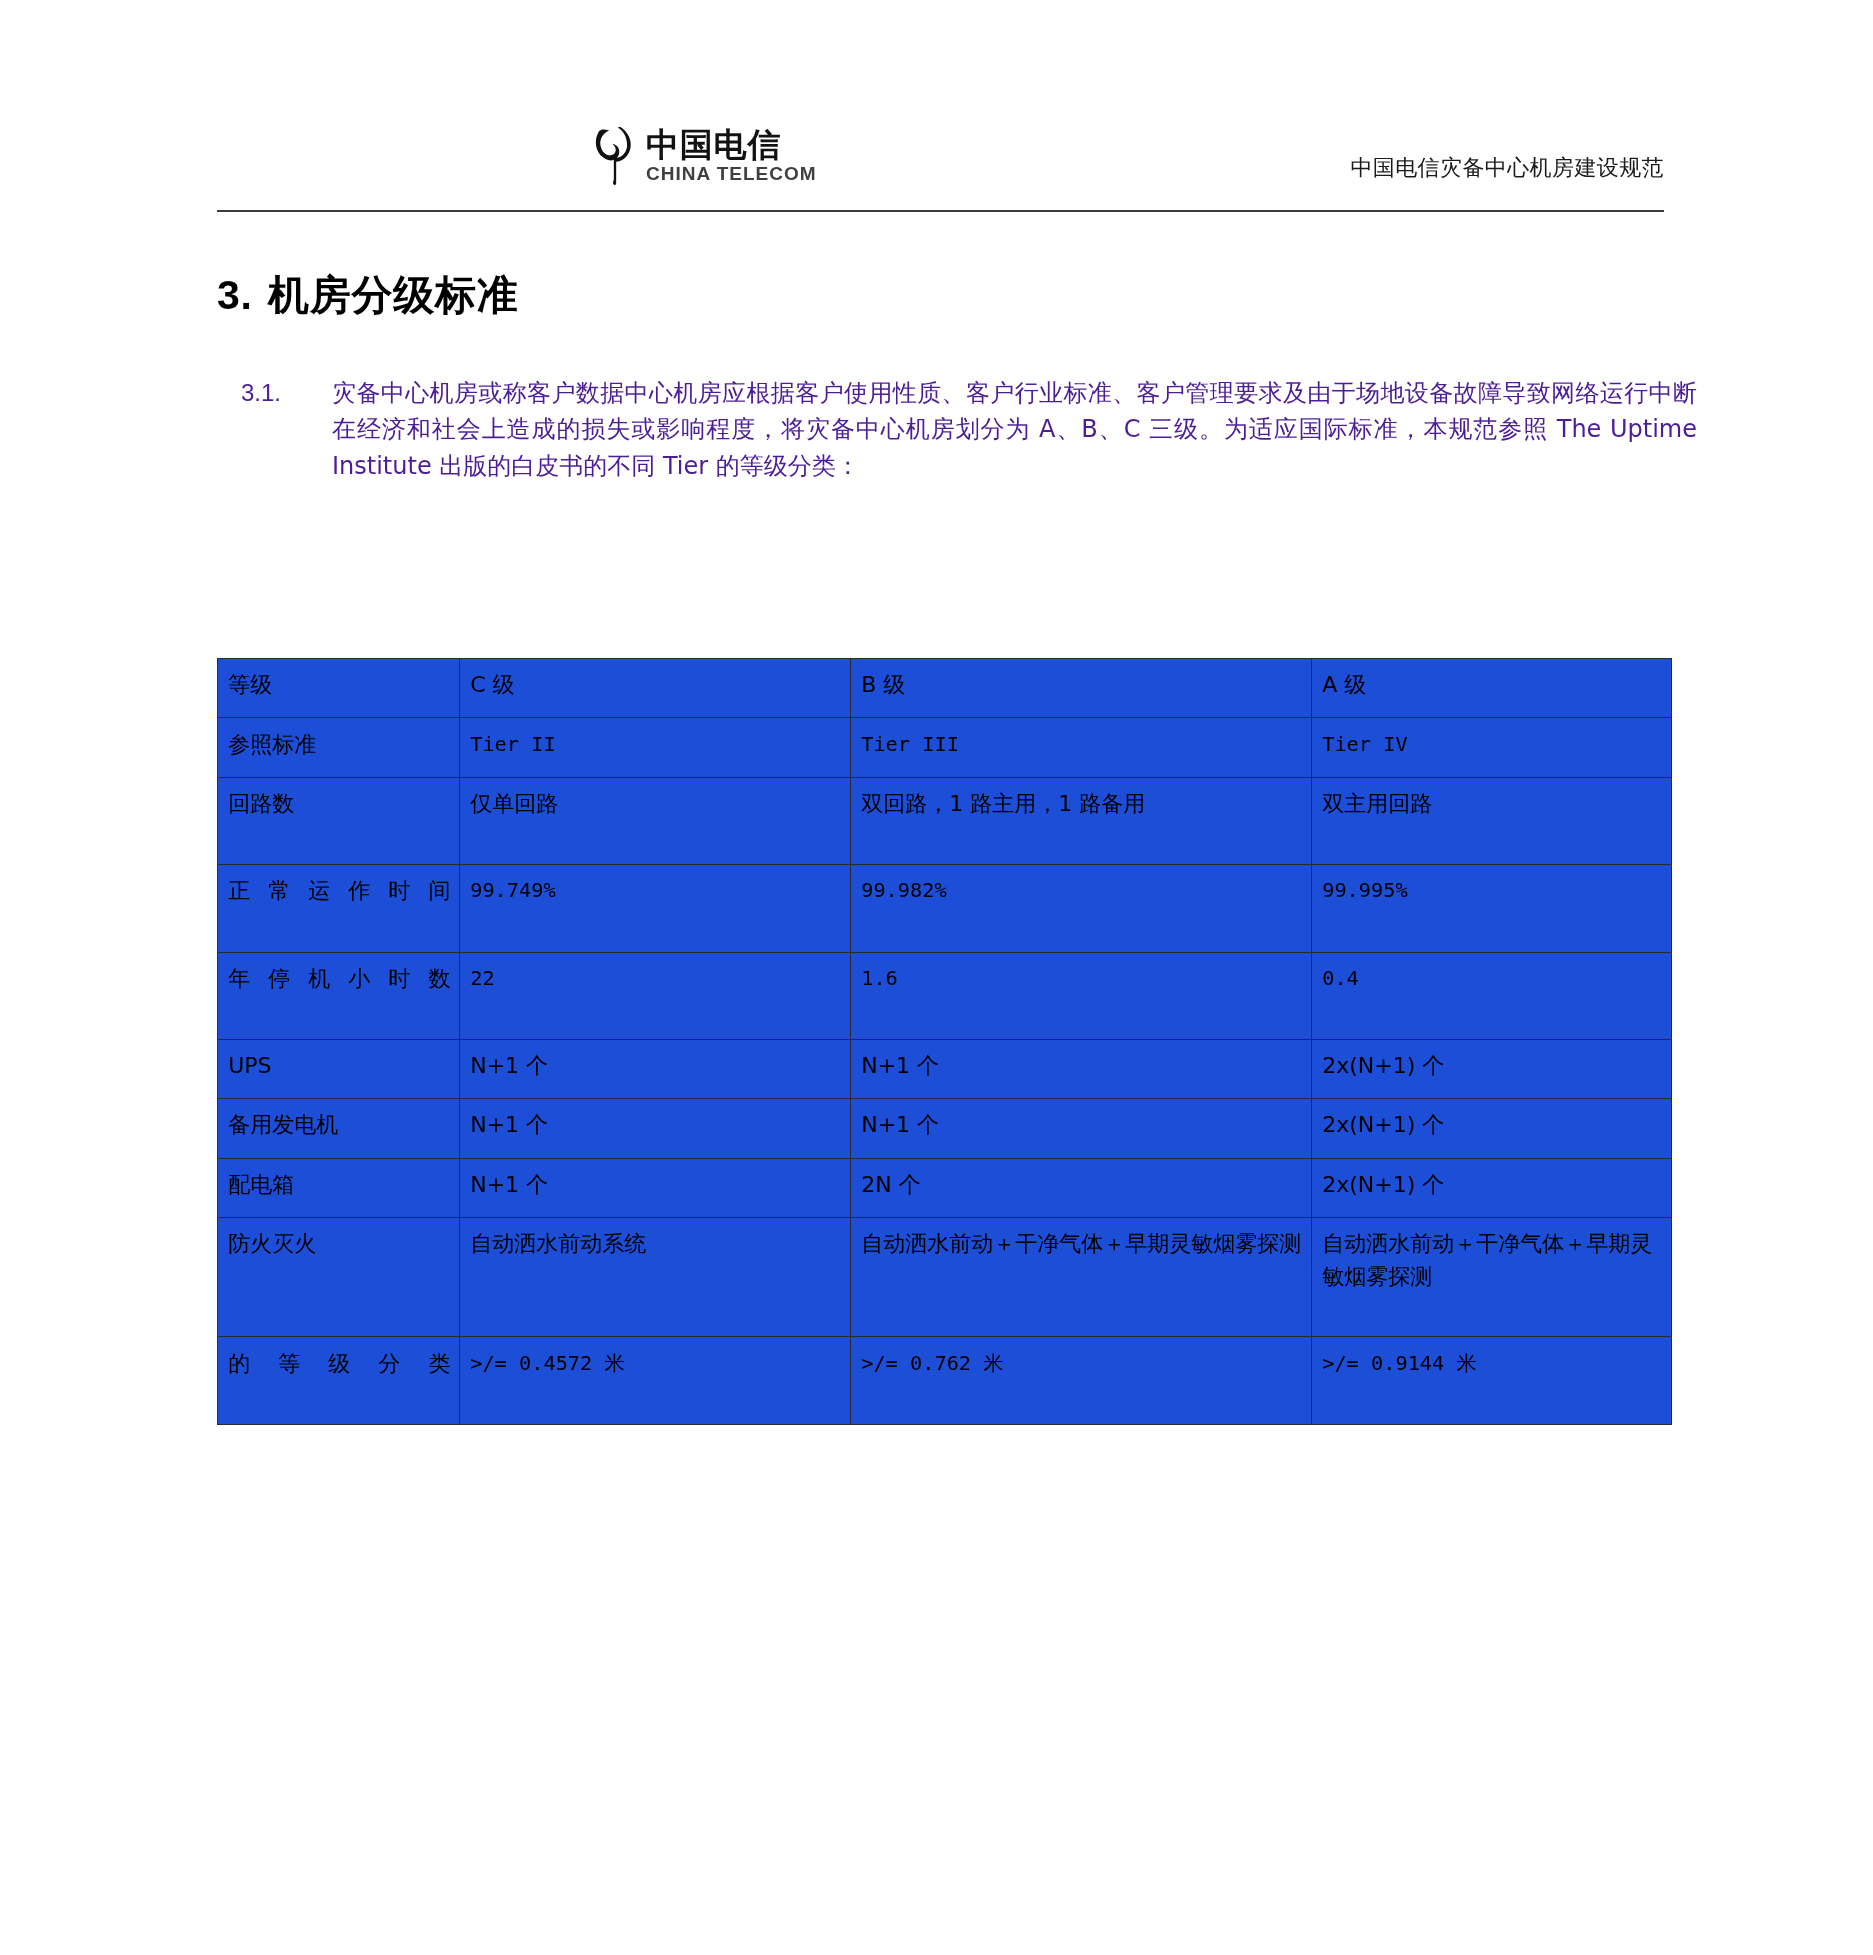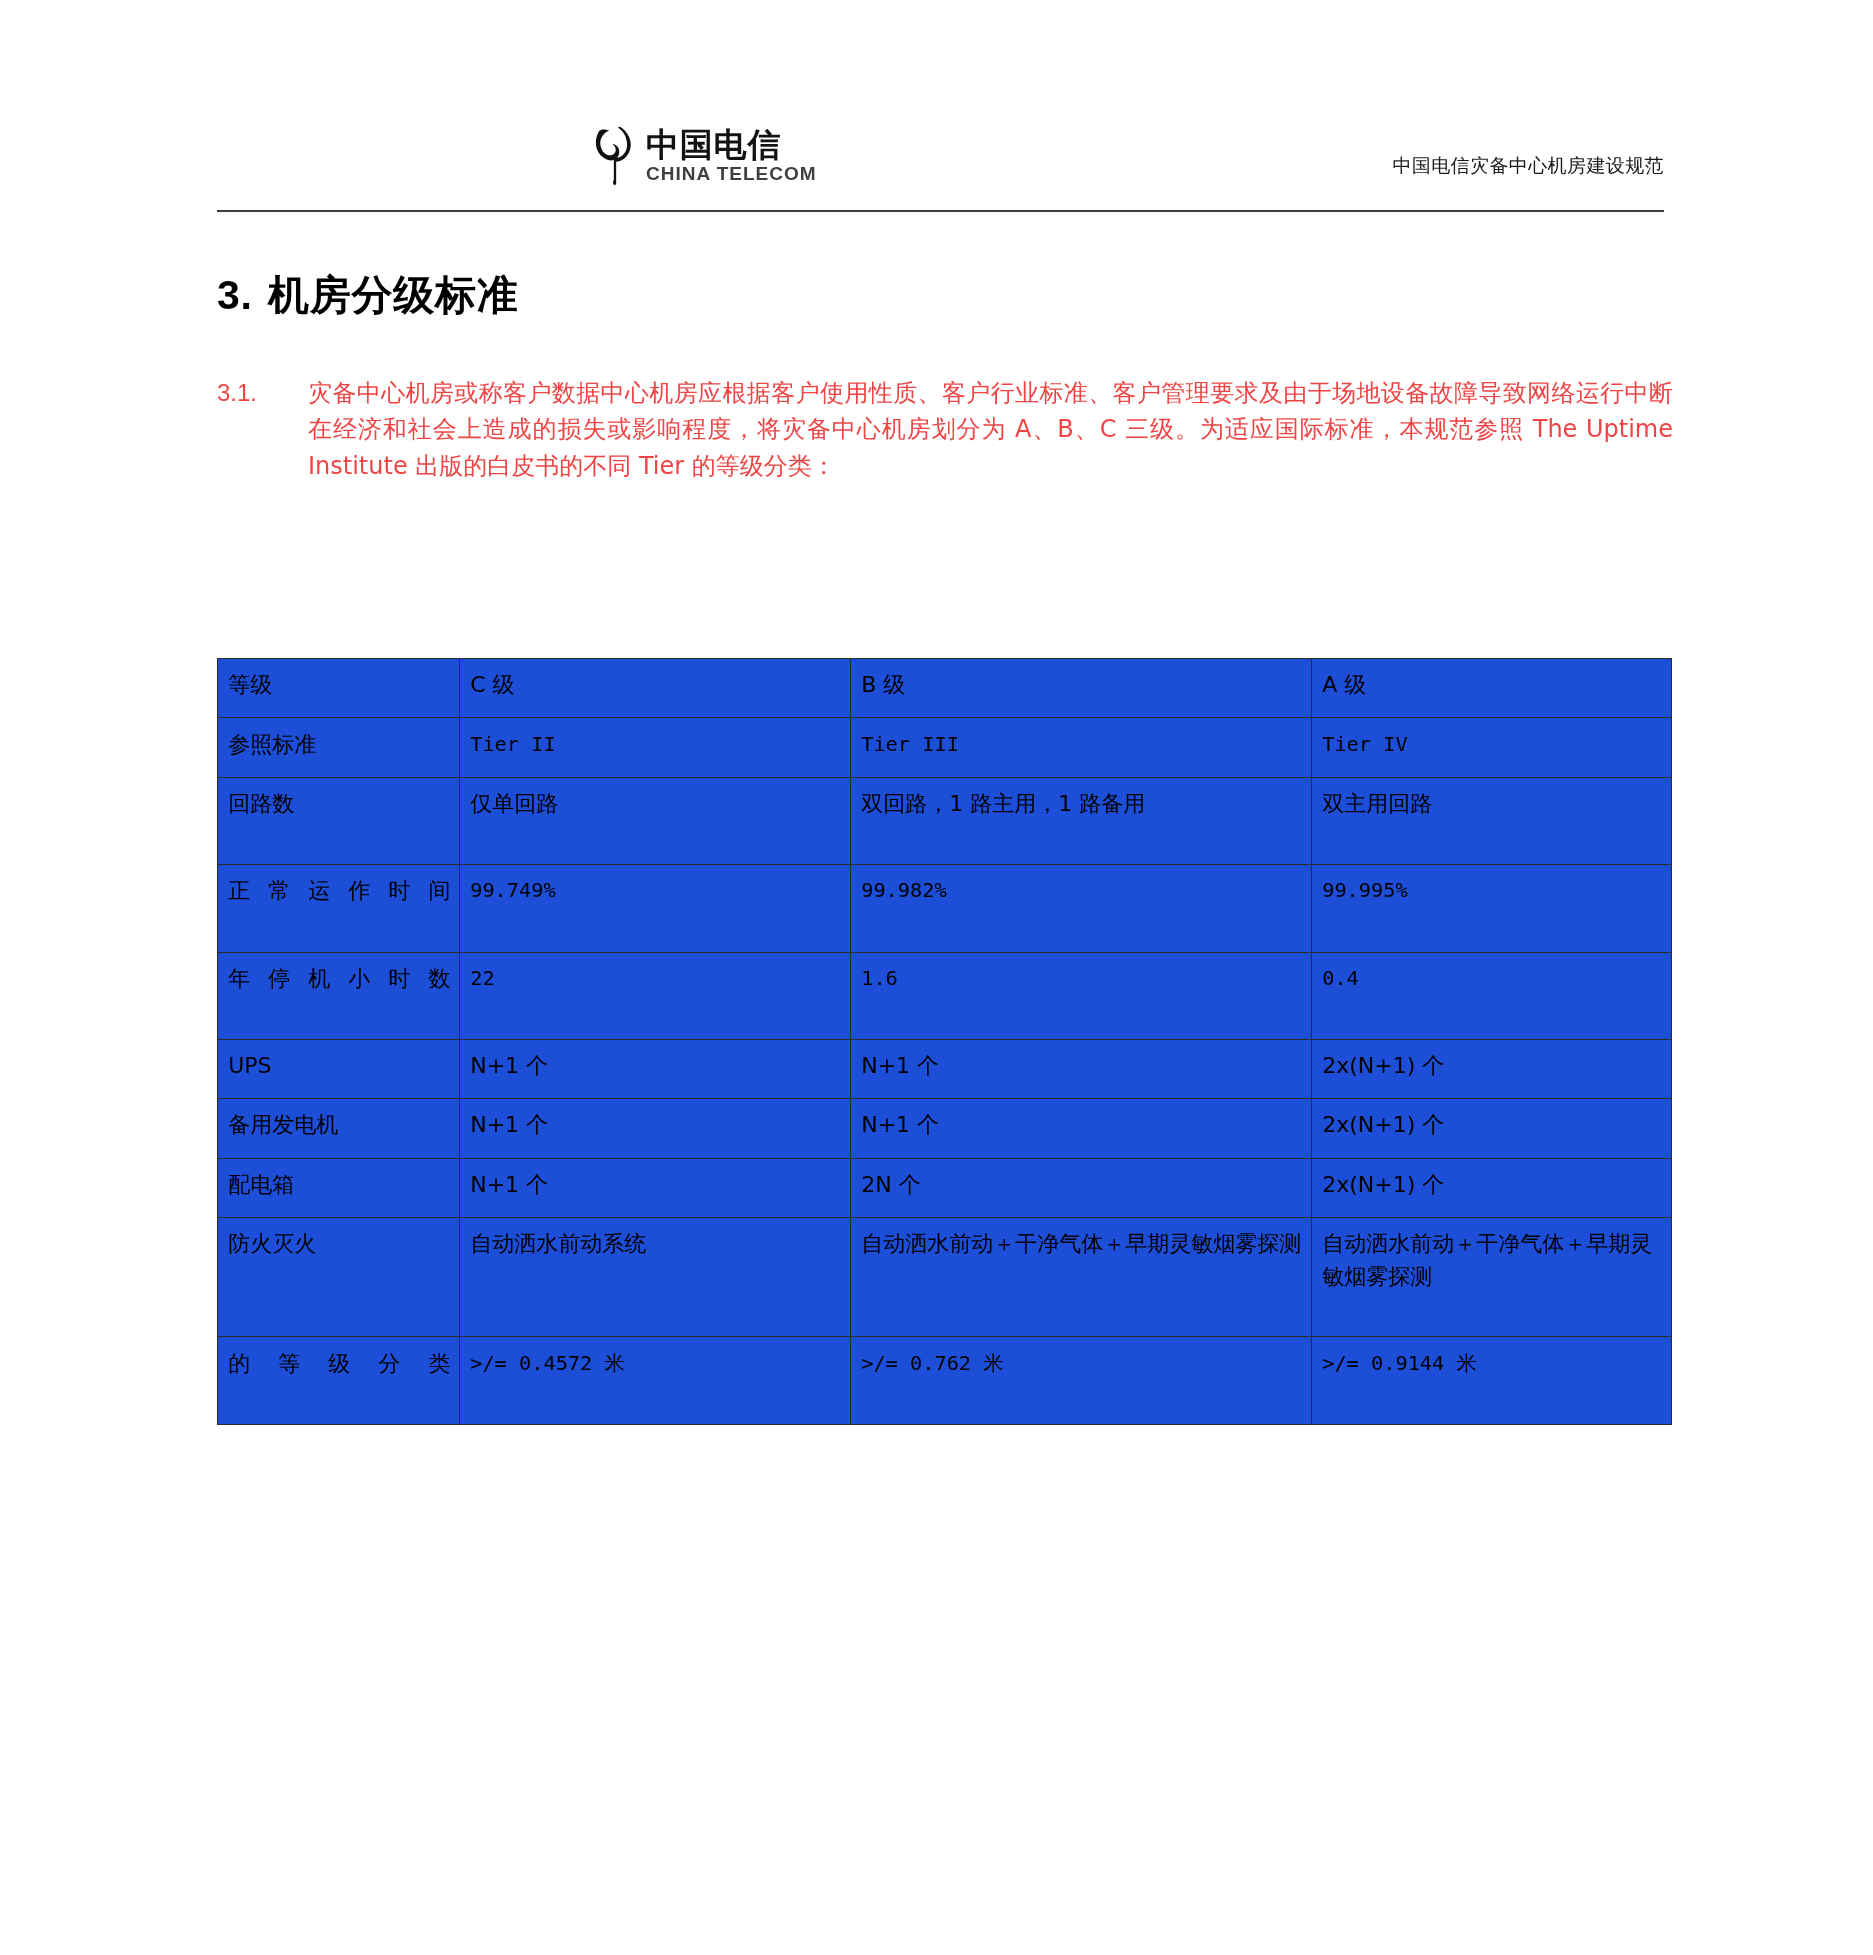--- a/index.html
+++ b/index.html
@@ -64,21 +64,21 @@
     font-weight: 700;
     letter-spacing: 1px;
     color: #404040;
     margin-top: 3.9px;
   }
   .header-title {
     position: absolute;
     right: 0;
     top: 36px;
     font-family: "DejaVu Sans", "Liberation Sans", sans-serif;
-    font-size: 19px;
+    font-size: 22px;
     color: #1a1a1a;
     letter-spacing: 0.4px;
     white-space: nowrap;
   }
   .header-rule {
     position: absolute;
     left: 217px;
     top: 210px;
     width: 1447px;
     height: 0;
@@ -100,22 +100,23 @@
   .section-title .num {
     font-family: "Liberation Sans", sans-serif;
     font-weight: 700;
   }
 
   
   .para {
     position: absolute;
     font-family: "DejaVu Sans", "Liberation Sans", sans-serif;
     font-size: 24px;
-    color: #ef4444;
+    color: #4c1d95;
     line-height: 1.52;
+    margin-left: 24px;
   }
   .para-num {
     position: absolute;
     left: 0;
     top: 0;
     font-family: "Liberation Sans", sans-serif;
     font-size: 24px;
   }
   .para-body {
     margin-left: 91px;

